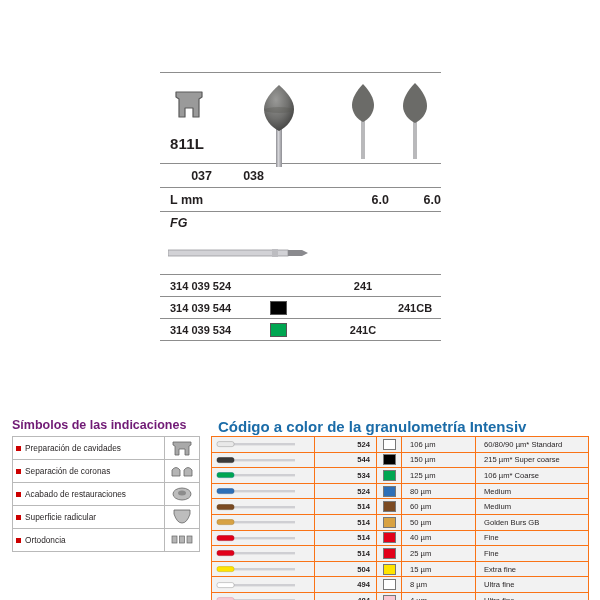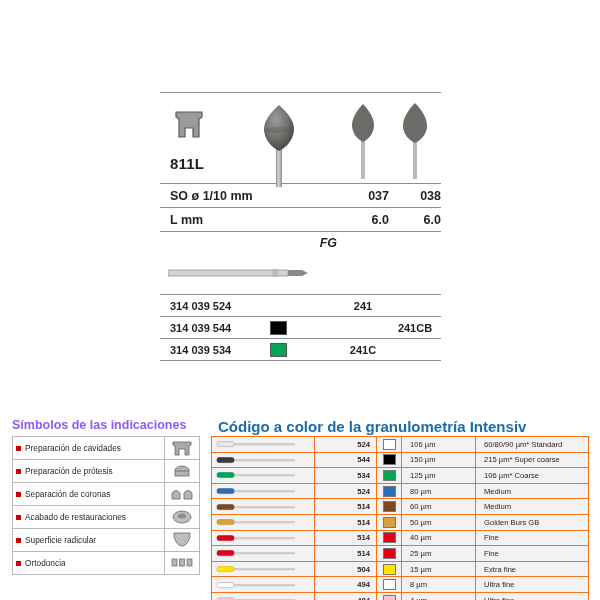--- a/index.html
+++ b/index.html
@@ -15,21 +15,21 @@
     position: relative;
     width: 600px;
     height: 600px;
     overflow: hidden;
   }
 
   
   .card {
     position: absolute;
     left: 160px;
-    top: 92px;
+    top: 72px;
     width: 281px;
   }
   .card .row {
     display: flex;
     border-bottom: 1px solid #8d8d8d;
     box-sizing: border-box;
   }
   .hdr-row {
     height: 92px;
     border-top: 1px solid #8d8d8d;
@@ -96,21 +96,20 @@
     height: 22px;
     align-items: center;
   }
   .fg-label {
     width: 177px;
     padding-left: 10px;
     box-sizing: border-box;
     font-size: 12.5px;
     font-weight: bold;
     font-style: italic;
-    text-align: right;
   }
   .shank-row {
     height: 40px;
     border-bottom: 1px solid #8d8d8d;
     position: relative;
   }
   .shank-img {
     position: absolute;
     left: 8px;
     top: 12px;
@@ -149,21 +148,21 @@
     font-weight: bold;
   }
 
   
   .sym-title {
     position: absolute;
     left: 12px;
     top: 418px;
     font-size: 12.5px;
     font-weight: bold;
-    color: #8b5cf6;
+    color: #701a75;
   }
   .sym-table {
     position: absolute;
     left: 12px;
     top: 436px;
     width: 188px;
     border-collapse: collapse;
   }
   .sym-table td {
     border: 1px solid #b9b9b9;
@@ -268,21 +267,20 @@
 
       <div class="cell-prev">
         <svg class="bur-sm" width="34" height="78" viewBox="0 0 34 78">
           <rect x="15" y="36" width="4" height="42" fill="#b9b9bb"></rect>
           <path d="M17 2 C25 10 29 18 29 25 C29 33 23 39 17 42 C11 39 5 33 5 25 C5 18 9 10 17 2 Z" fill="#6b6b68"></path>
         </svg>
       </div>
     </div>
 
     <div class="row spec-row">
-      <div class="spec-name">SO ø 1/10 mm</div>
       <div class="spec-v">037</div>
       <div class="spec-v">038</div>
     </div>
 
     <div class="row spec-row">
       <div class="spec-name">L mm</div>
       <div class="spec-v">6.0</div>
       <div class="spec-v">6.0</div>
     </div>
 
@@ -334,32 +332,20 @@
       </td>
       <td class="sym-ic">
         <svg width="24" height="17" viewBox="0 0 24 17">
           <path d="M3 3 h18 v3 l-2 1 v9 h-4 v-6 h-6 v6 h-4 v-9 l-2 -1 z" fill="#a9a9a9" stroke="#666" stroke-width=".8"></path>
         </svg>
       </td>
     </tr>
     <tr>
       <td class="sym-text">
         <i class="bullet"></i>
-        <span>Preparación de prótesis</span>
-      </td>
-      <td class="sym-ic">
-        <svg width="24" height="17" viewBox="0 0 24 17">
-          <path d="M5 14 v-7 q7 -6 14 0 v7 z" fill="#b5b5b5" stroke="#666" stroke-width=".8"></path>
-          <path d="M5 9 h14" stroke="#666" stroke-width=".8"></path>
-        </svg>
-      </td>
-    </tr>
-    <tr>
-      <td class="sym-text">
-        <i class="bullet"></i>
         <span>Separación de coronas</span>
       </td>
       <td class="sym-ic">
         <svg width="24" height="17" viewBox="0 0 24 17">
           <path d="M2 14 v-6 q4 -5 8 0 v6 z" fill="#b5b5b5" stroke="#666" stroke-width=".8"></path>
           <path d="M14 14 v-6 q4 -5 8 0 v6 z" fill="#b5b5b5" stroke="#666" stroke-width=".8"></path>
         </svg>
       </td>
     </tr>
     <tr>

